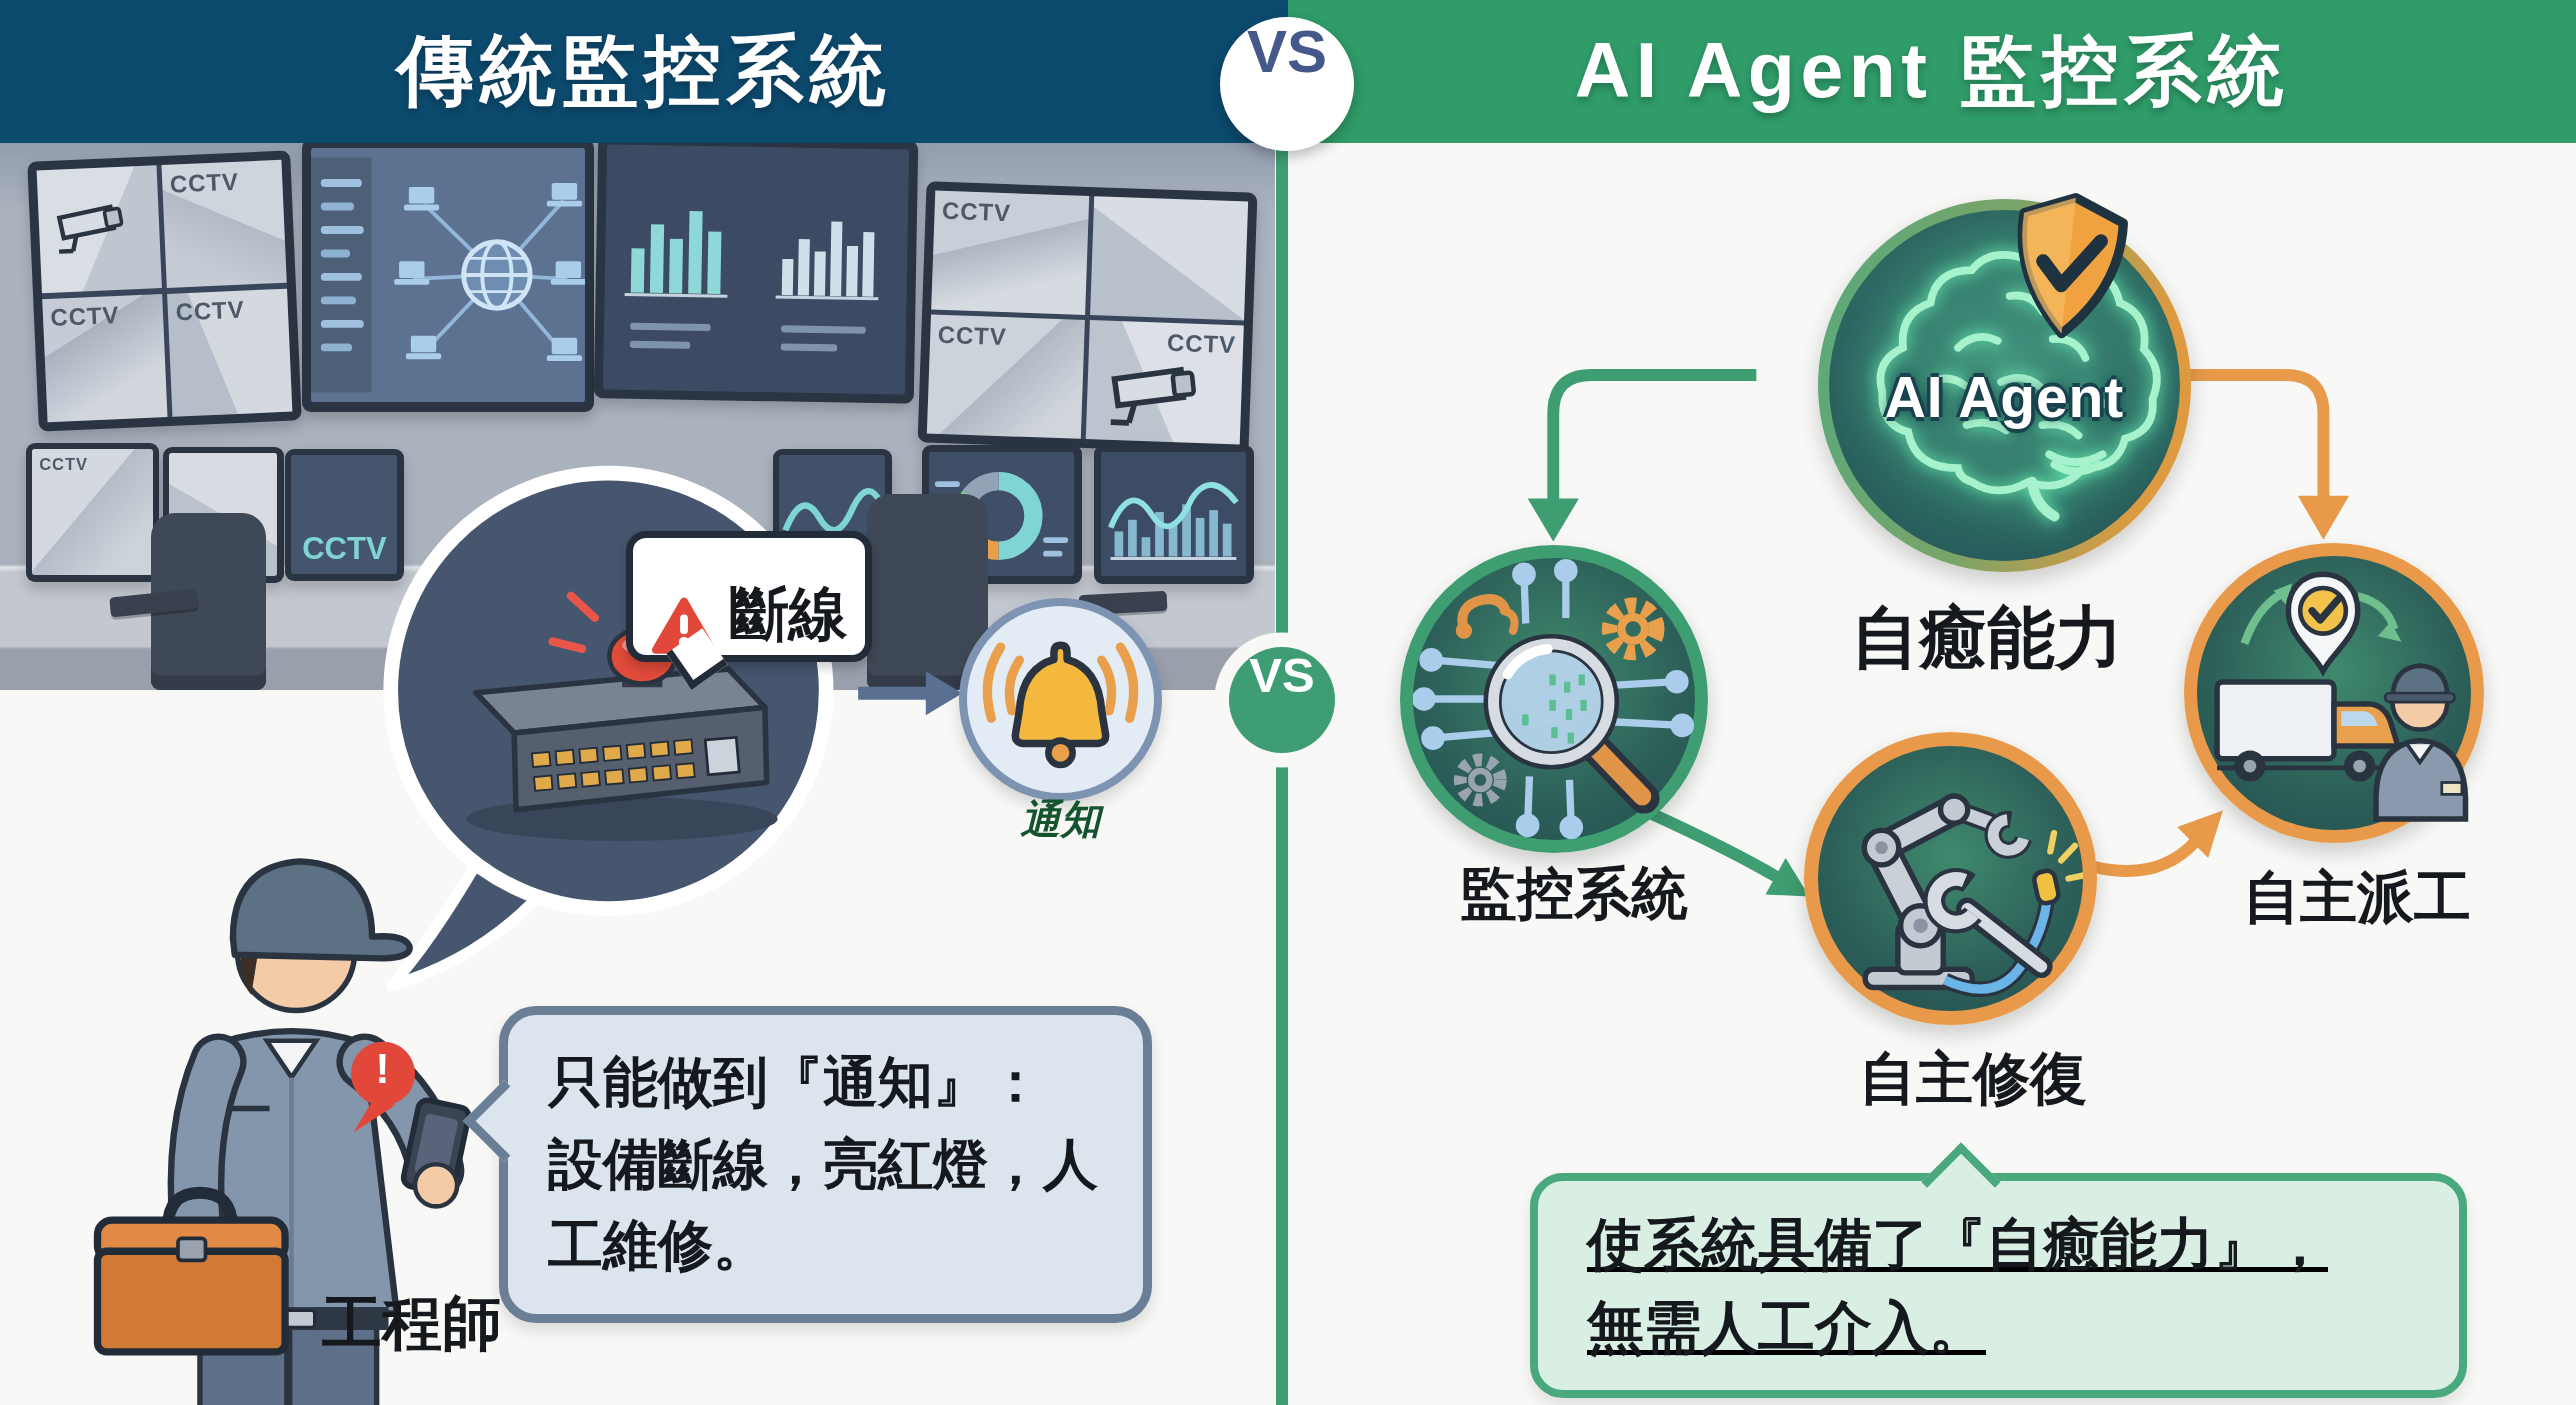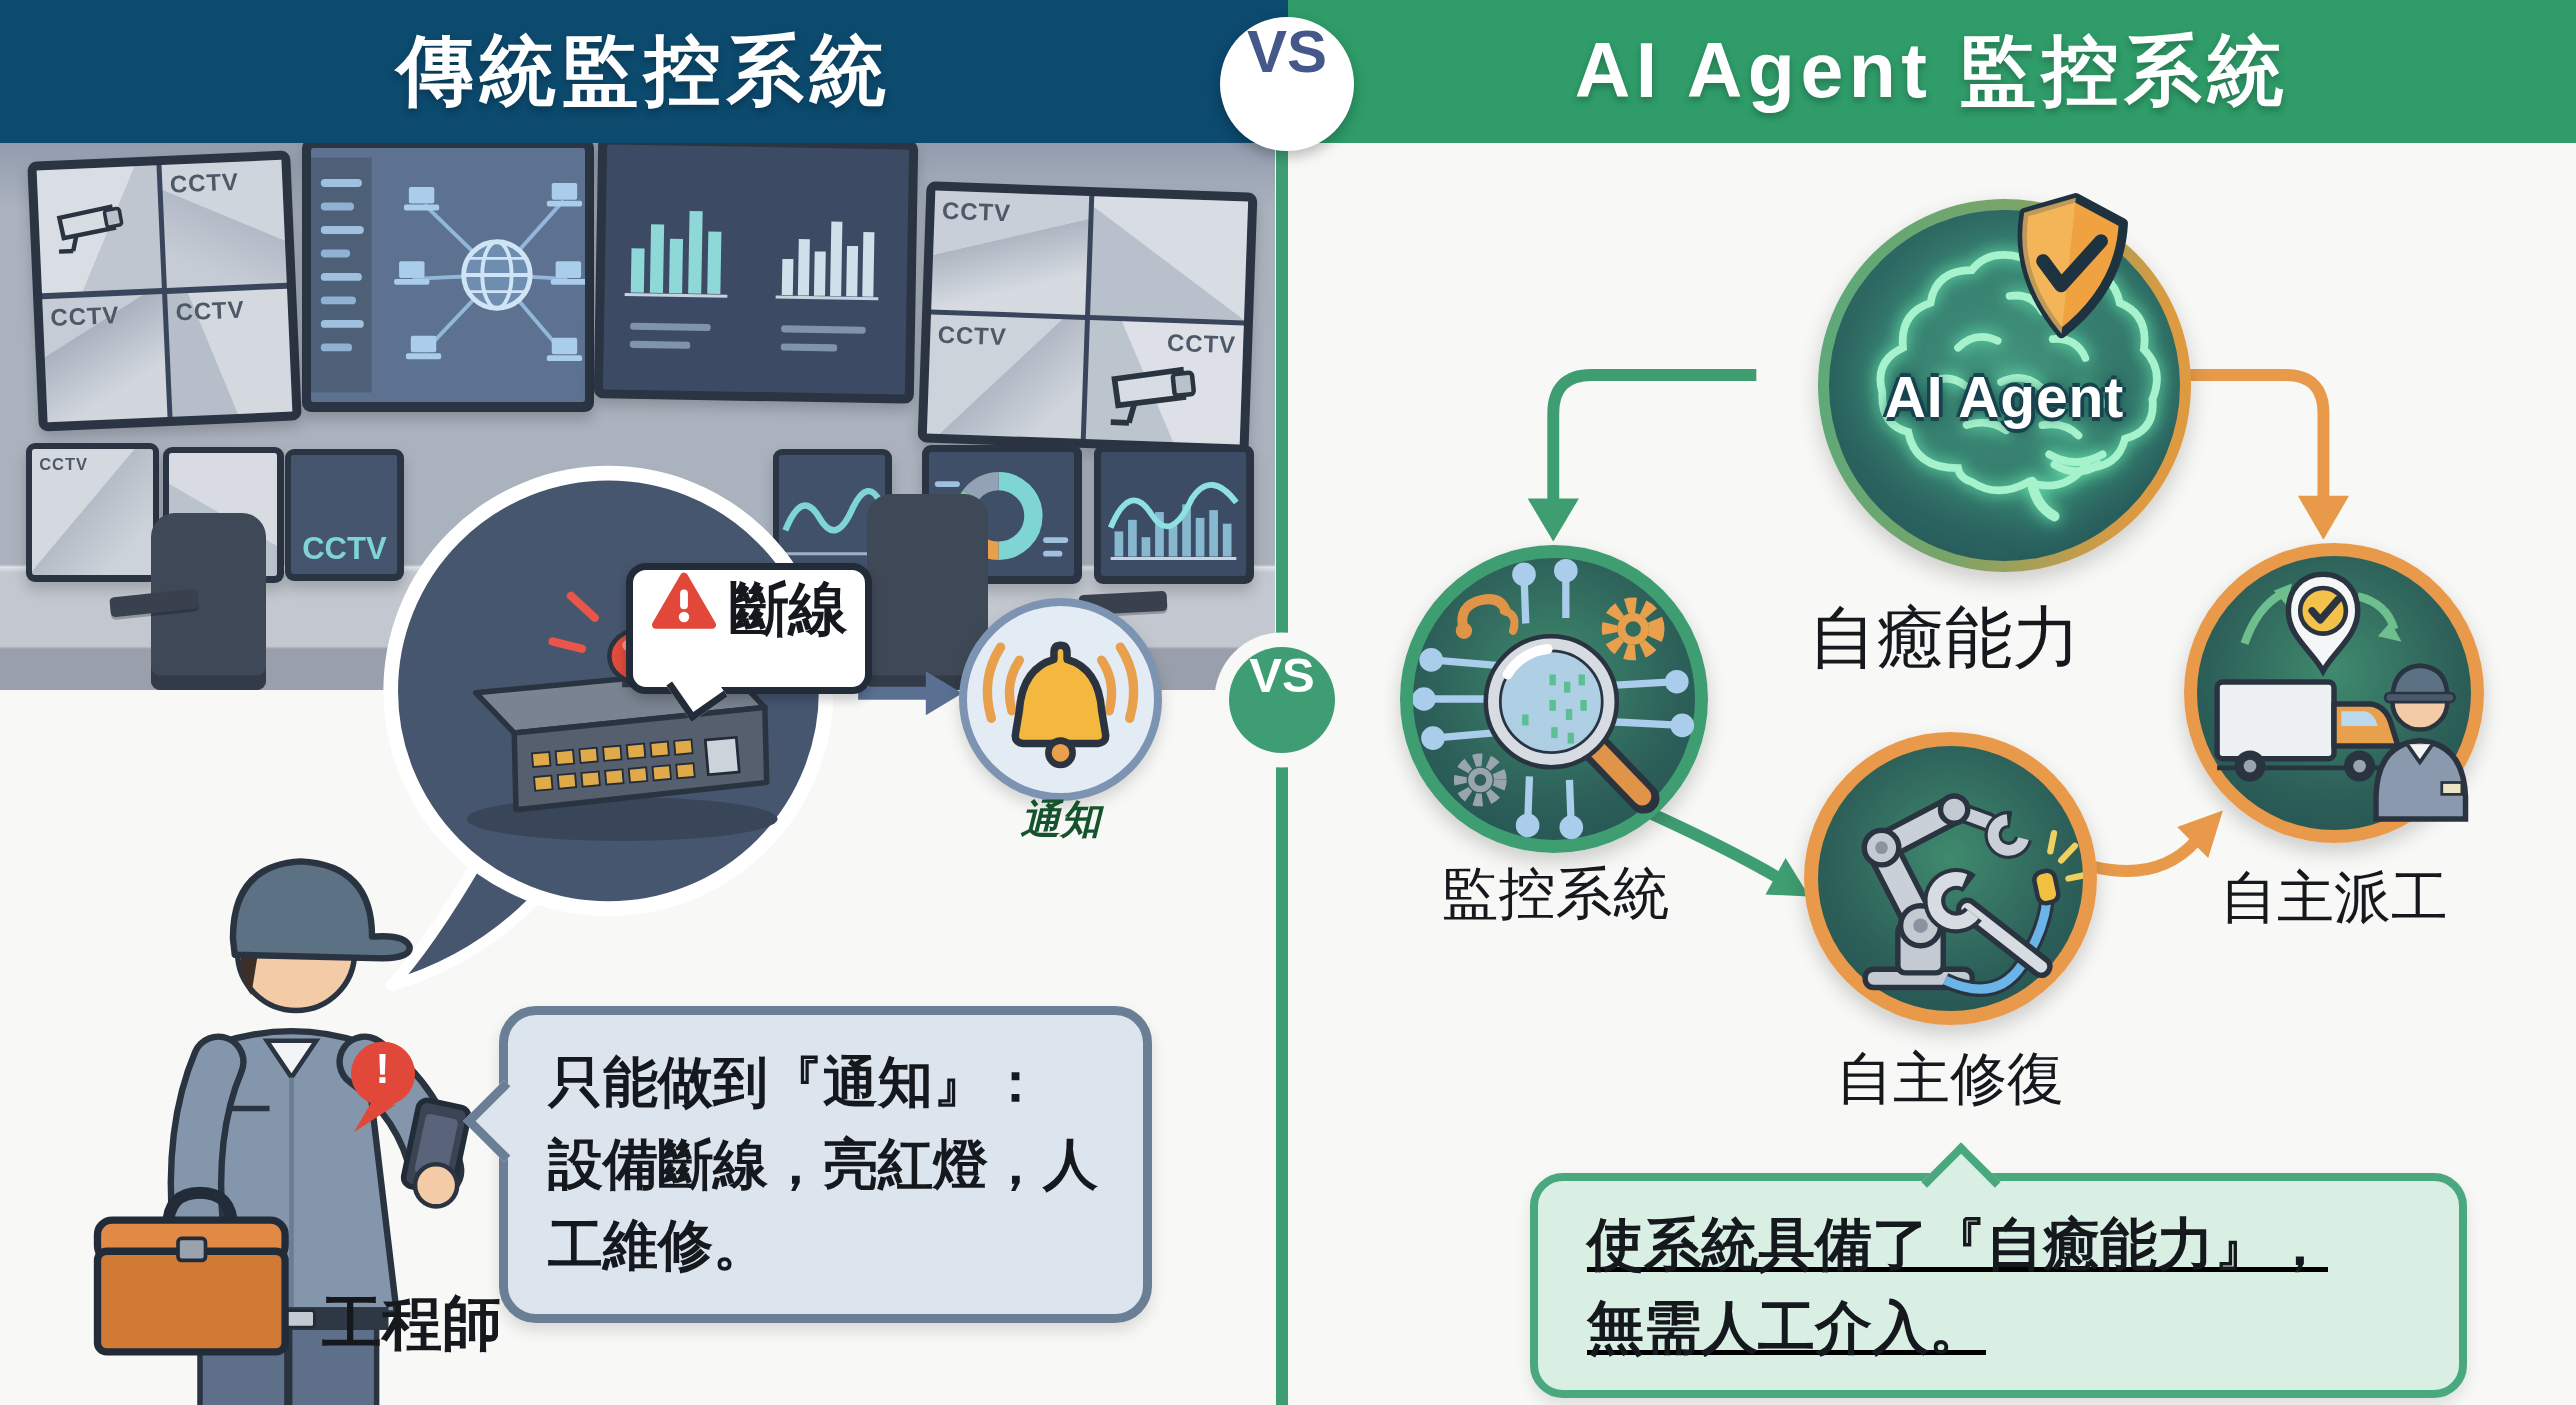--- a/index.html
+++ b/index.html
@@ -22,21 +22,21 @@
   .scr{width:100%;height:100%;background:#cdd3db;position:relative;overflow:hidden;border-radius:2.7px;}
   .quad{display:grid;width:100%;height:100%;grid-template-columns:1fr 1fr;grid-template-rows:1fr 1fr;gap:5.5px;background:#39455a;}
   .cell{position:relative;overflow:hidden;}
   .cc{position:absolute;top:5.5px;left:7.3px;font-size:24px;font-weight:800;color:#4e5968;letter-spacing:0.9px;}
   .cc.r{left:auto;right:7.3px;}
   .cam-svg{position:absolute;left:8%;top:12%;width:74%;height:70%;}
   .chair{position:absolute;background:#3f4856;border-radius:24px 24px 9.1px 9.1px;box-shadow:inset 0 -14.6px 0 #333b48;}
   .kbd{position:absolute;height:20px;background:#39414f;border-radius:4.6px;box-shadow:0 2.7px 0 rgba(0,0,0,.25);}
   
   .alert-bubble{position:absolute;left:626px;top:531px;width:232px;height:117px;background:#fff;border:7.3px solid #222b38;
-    border-radius:20px;display:flex;align-items:flex-start;justify-content:center;gap:12.8px;z-index:4;box-shadow:0 5.5px 11px rgba(0,0,0,.2);margin-top:32px;}
+    border-radius:20px;display:flex;align-items:flex-end;justify-content:center;gap:12.8px;z-index:4;box-shadow:0 5.5px 11px rgba(0,0,0,.2);}
   .alert-bubble::after{content:"";position:absolute;left:42px;bottom:-25.6px;width:37px;height:37px;background:#fff;
     border-right:7.3px solid #222b38;border-bottom:7.3px solid #222b38;transform:rotate(55deg);}
   .alert-bubble .txt{font-size:59px;font-weight:800;color:#15181d;}
   
   .bell-circle{position:absolute;left:959px;top:598px;width:187px;height:187px;border-radius:50%;background:#e3ebf4;
     border:8.2px solid #7d93b2;z-index:4;box-shadow:0 7.3px 14.6px rgba(0,0,0,.15);}
   .notify-label{position:absolute;left:959px;top:792px;width:203px;text-align:center;font-size:40px;font-weight:800;color:#14532d;z-index:4;font-style:italic;}
   
   .speech-left{position:absolute;left:499px;top:1006px;width:653px;box-sizing:border-box;background:#dce5ee;
     border:9.1px solid #6a7e96;border-radius:37px;padding:27.4px 40px;z-index:4;box-shadow:0 7.3px 14.6px rgba(0,0,0,.12);}
@@ -52,21 +52,21 @@
     background:radial-gradient(circle at 50% 44%,#42907c 0%,#2f6b64 55%,#1e4a50 100%);overflow:hidden;}
   .brain-svg{position:absolute;inset:0;filter:drop-shadow(0 0 7.3px rgba(110,240,180,.95)) drop-shadow(0 0 18.3px rgba(80,220,160,.55));}
   .ai-label{position:absolute;left:0;top:154px;width:100%;text-align:center;font-size:57px;font-weight:800;color:#fff;letter-spacing:0.9px;
     text-shadow:-3.7px 0 0 #17424e,3.7px 0 0 #17424e,0 -3.7px 0 #17424e,0 3.7px 0 #17424e,0 0 12.8px rgba(10,50,60,.9);}
   .node{position:absolute;border-radius:50%;z-index:4;background:radial-gradient(circle at 50% 42%,#3f8a6e 0%,#2d6059 58%,#224e4f 100%);
     box-shadow:0 9.1px 20px rgba(0,0,0,.18);}
   .node svg{position:absolute;inset:0;}
   .node-diag{left:1400px;top:545px;width:282px;height:282px;border:13.7px solid #3f9d72;}
   .node-repair{left:1804px;top:732px;width:265px;height:265px;border:14.6px solid #e89a4a;}
   .node-dispatch{left:2184px;top:543px;width:274px;height:274px;border:13.7px solid #e89a4a;}
-  .rlabel{position:absolute;text-align:center;font-weight:400;color:#15181d;z-index:4;white-space:nowrap;}
+  .rlabel{position:absolute;text-align:right;font-weight:700;color:#15181d;z-index:4;white-space:nowrap;}
   .heal-label{left:1766px;top:593px;width:357px;font-size:68px;}
   .diag-label{left:1423px;top:856px;width:265px;font-size:57px;}
   .repair-label{left:1813px;top:1041px;width:274px;font-size:57px;}
   .dispatch-label{left:2197px;top:860px;width:274px;font-size:57px;}
   .bubble-green{position:absolute;left:1530px;top:1173px;width:937px;box-sizing:border-box;background:#d9efe3;
     border:8.2px solid #4aa87e;border-radius:33px;padding:22px 49px;z-index:4;box-shadow:0 7.3px 14.6px rgba(0,0,0,.1);text-decoration:underline;}
   .bubble-green::before{content:"";position:absolute;top:-27.4px;left:395px;width:48px;height:48px;background:#d9efe3;
     border-left:8.2px solid #4aa87e;border-top:8.2px solid #4aa87e;transform:rotate(45deg);}
   .bubble-green div{font-size:57px;font-weight:800;color:#15181d;line-height:1.45;white-space:nowrap;}
   .z2{z-index:2}.z3{z-index:3}.z4{z-index:4}

